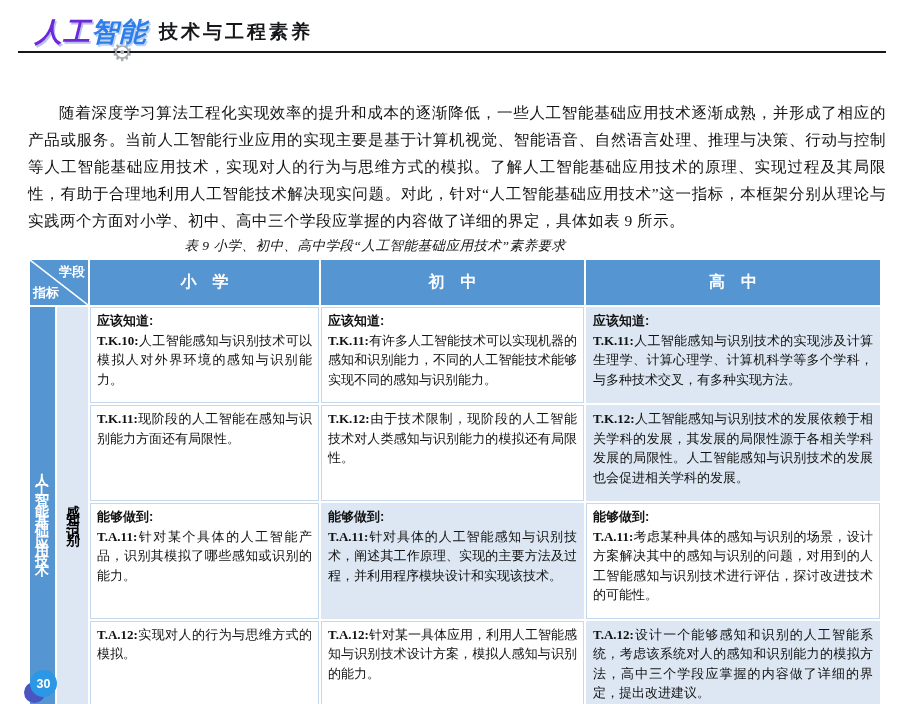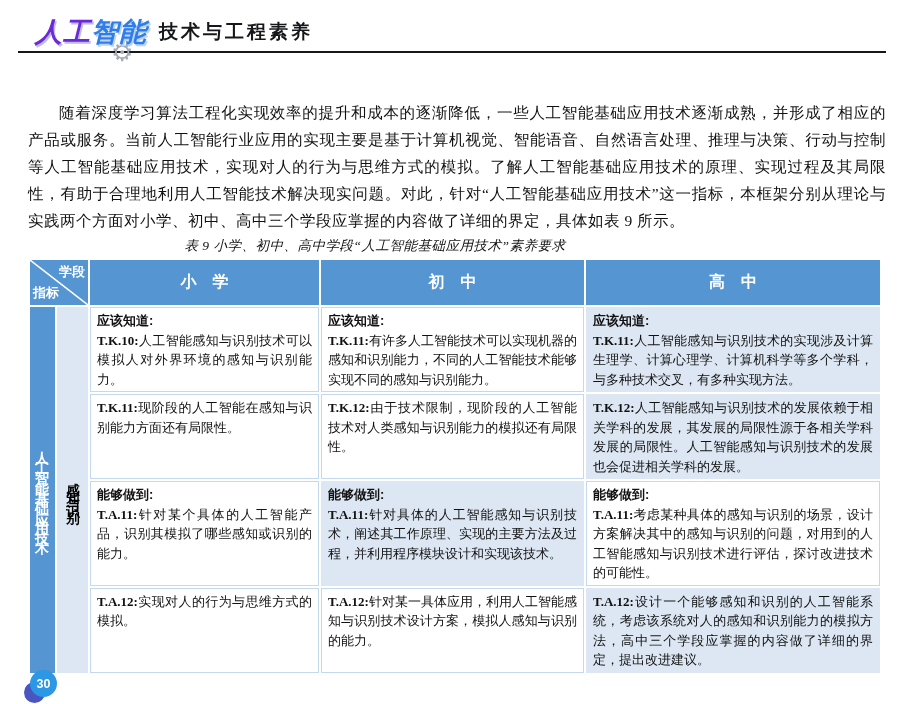--- a/index.html
+++ b/index.html
@@ -27,21 +27,21 @@
             table-layout:fixed;width:850px;}
   .ai-table td{box-sizing:border-box;}
   .th-blue{background:#5595d2;color:#fff;font-family:"Liberation Sans","DejaVu Sans",sans-serif;
            font-weight:bold;font-size:16px;text-align:center;vertical-align:middle;}
   .corner{position:relative;padding:0;overflow:hidden;}
   .corner svg{position:absolute;left:0;top:0;width:100%;height:100%;}
   .corner .lbl{position:absolute;font-size:13px;font-weight:bold;color:#fff;
                font-family:"Liberation Sans","DejaVu Sans",sans-serif;letter-spacing:0;}
   .corner .lbl-top{top:3px;right:3px;}
   .corner .lbl-bottom{bottom:3px;left:3px;}
-  .cell{background:#fff;border:1px solid #c5d9ee;vertical-align:top;padding:3px 6px 2px 6px;
+  .cell{background:#fff;border:1px solid #c5d9ee;vertical-align:top;padding:3px 6px 13px 6px;
         font-size:13px;line-height:19.5px;text-align:justify;}
   .cell.shaded{background:#dce7f3;border-color:#dce7f3;}
   .cell-head{font-family:"Liberation Sans","DejaVu Sans",sans-serif;font-weight:bold;font-size:13px;}
   .pfx{font-weight:bold;}
   .vcol-main{background:#5595d2;text-align:center;vertical-align:middle;padding:0;}
   .vcol-main .vtext{margin:0 auto;writing-mode:vertical-rl;text-orientation:upright;
         color:#fff;font-family:"Liberation Sans","DejaVu Sans",sans-serif;font-weight:bold;
         font-size:14px;letter-spacing:10px;}
   .vcol-sub{background:#dce7f3;text-align:center;vertical-align:middle;padding:0;border:1px solid #dce7f3;}
   .vcol-sub .vtext{margin:0 auto;writing-mode:vertical-rl;text-orientation:upright;

